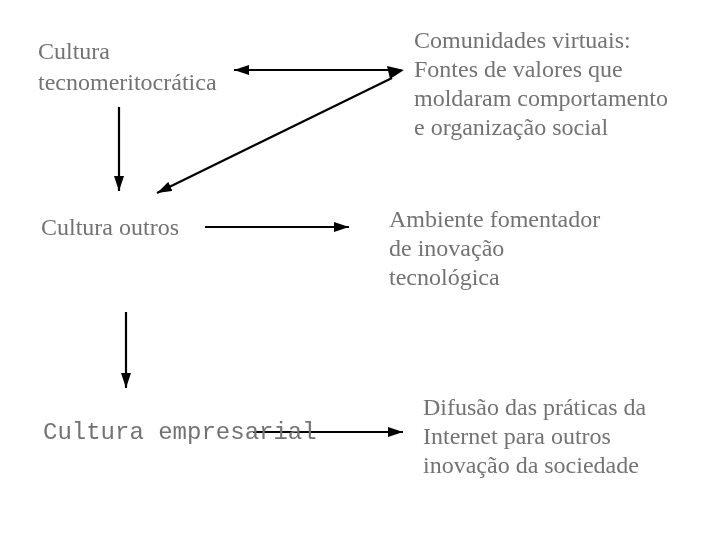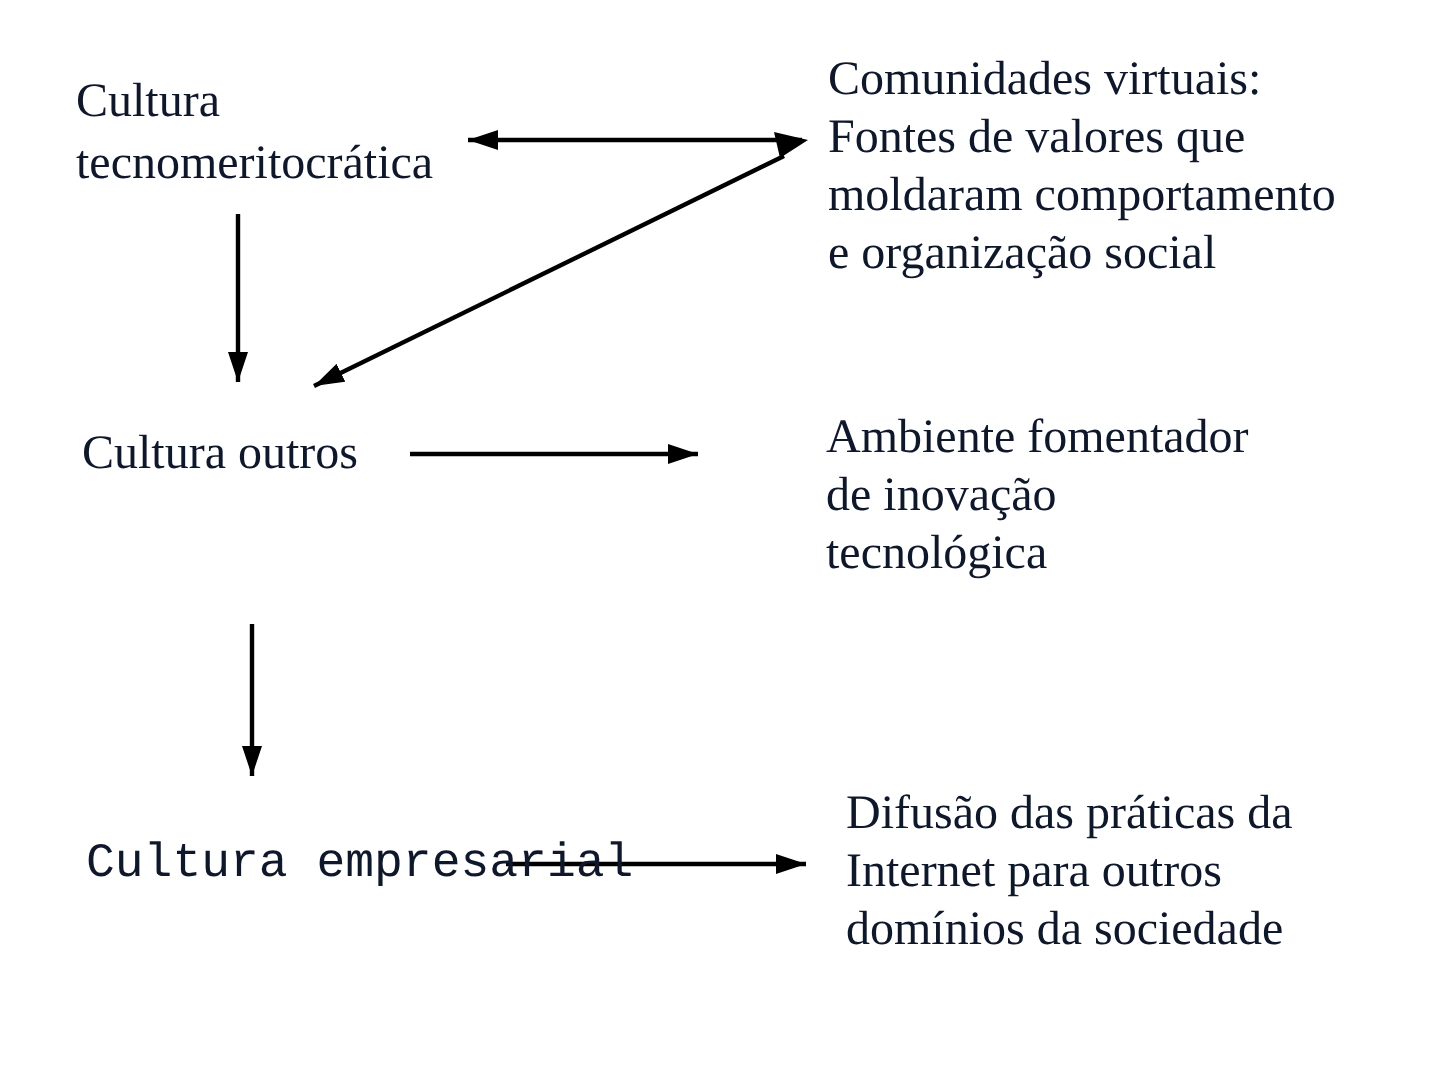--- a/index.html
+++ b/index.html
@@ -19,34 +19,34 @@
   .arrow-layer {
     position: absolute;
     left: 0;
     top: 0;
     width: 720px;
     height: 540px;
   }
   .node {
     position: absolute;
     white-space: pre-line;
-    color: #0f172a;
+    color: #737373;
   }
   .left-node {
     font-size: 24px;
     line-height: 31px;
   }
   .right-node {
     font-size: 24px;
     line-height: 29px;
   }
   #node-cultura-tecnomeritocratica { left: 38px;  top: 36px;  }
   #node-comunidades-virtuais       { left: 414px; top: 26px;  }
   #node-cultura-hacker             { left: 41px;  top: 212px; }
-  #node-ambiente-fomentador        { left: 413px; top: 205px; }
+  #node-ambiente-fomentador        { left: 389px; top: 205px; }
   #node-cultura-empresarial        { left: 43px;  top: 417px; font-family: Liberation Mono, monospace; }
   #node-difusao-praticas           { left: 423px; top: 393px; }
 </style>
 </head>
 <body>
 
 <div class="canvas">
 
   <svg class="arrow-layer" viewBox="0 0 720 540" xmlns="http://www.w3.org/2000/svg">
     <defs>
@@ -80,15 +80,15 @@
   <div class="node left-node" id="node-cultura-hacker">Cultura outros</div>
 
   <div class="node right-node" id="node-ambiente-fomentador">Ambiente fomentador
 de inovação
 tecnológica</div>
 
   <div class="node left-node" id="node-cultura-empresarial">Cultura empresarial</div>
 
   <div class="node right-node" id="node-difusao-praticas">Difusão das práticas da
 Internet para outros
-domínios da sociedade</div>
+inovação da sociedade</div>
 
 </div>
 
 </body></html>

